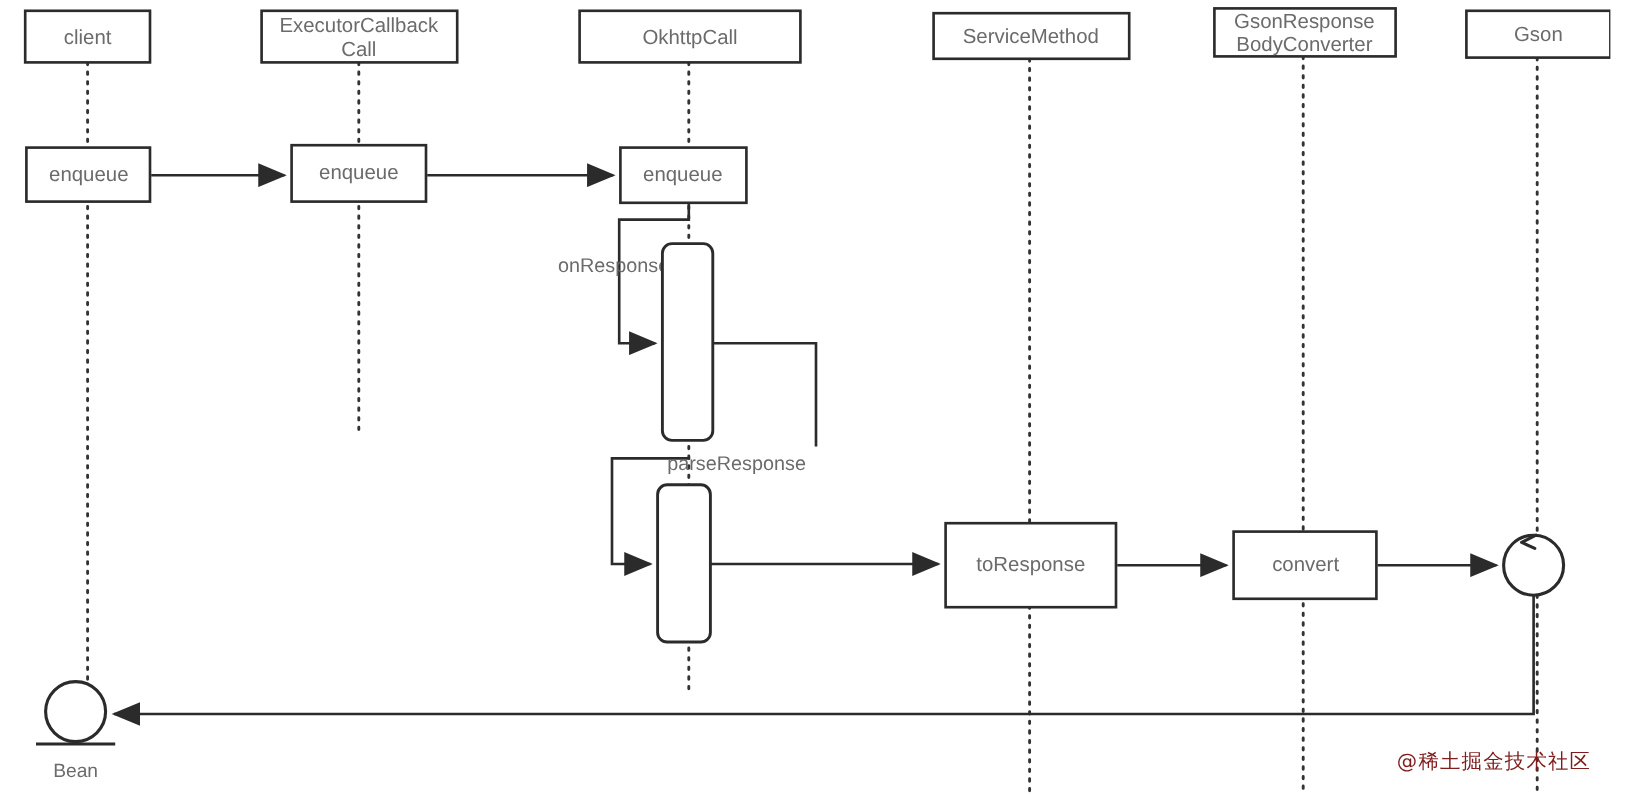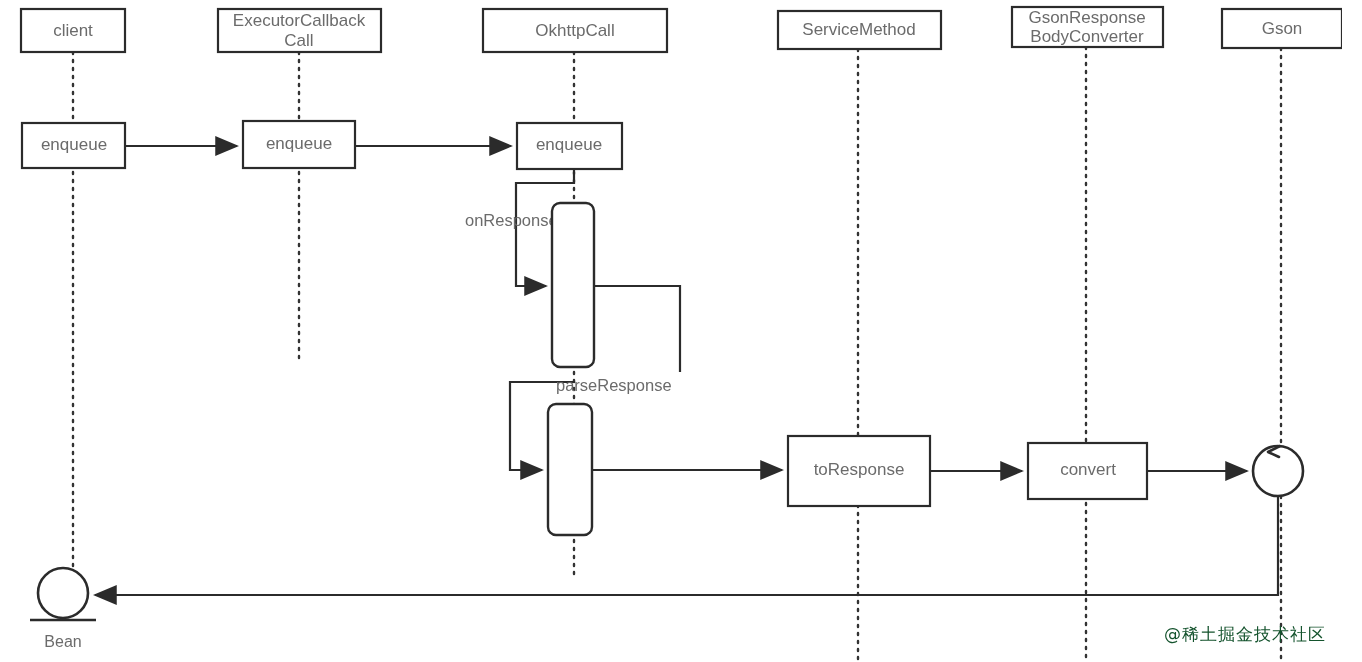--- a/index.html
+++ b/index.html
@@ -83,21 +83,21 @@
   .endpoint-bar {
     stroke: #2b2b2b;
     stroke-width: 2.6;
   }
   .watermark {
     position: absolute;
     right: 16px;
     bottom: 16px;
     font-family: "DejaVu Sans", sans-serif;
     font-size: 17px;
-    color: #14532d;
+    color: #7f1d1d;
     letter-spacing: 1px;
     white-space: nowrap;
     user-select: none;
   }
 </style>
 </head>
 <body>
 
 <div id="canvas">
 

